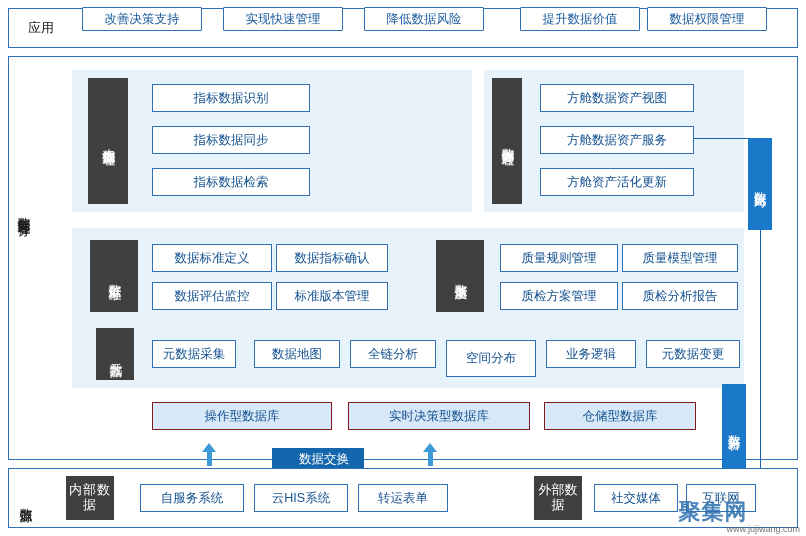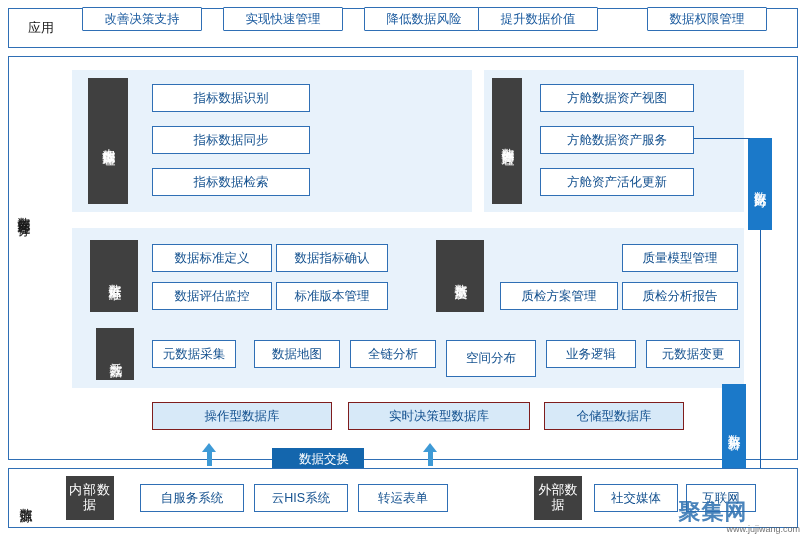--- a/index.html
+++ b/index.html
@@ -182,21 +182,21 @@
 <body>
 
 <div class="root">
 
   <div class="panel" id="app-bar"></div>
   <div class="lbl" id="app-bar-title" style="position:absolute;left:8px;top:9px;width:66px;height:38px;">应用</div>
 
   <div class="lbl app-item" style="left:82px;width:120px;">改善决策支持</div>
   <div class="lbl app-item" style="left:223px;width:120px;">实现快速管理</div>
   <div class="lbl app-item" style="left:364px;width:120px;">降低数据风险</div>
-  <div class="lbl app-item" style="left:478px;width:120px;">提升数据价值</div>
+  <div class="lbl app-item" style="left:520px;width:120px;">提升数据价值</div>
   <div class="lbl app-item" style="left:647px;width:120px;">数据权限管理</div>
 
   <div class="panel" id="mid-box"></div>
   <div class="lbl vert" id="mid-title">数据库管理任务</div>
 
   <div class="group-bg" style="left:72px;top:70px;width:400px;height:142px;"></div>
   <div class="group-bg" style="left:484px;top:70px;width:260px;height:142px;"></div>
 
   <div class="dark-head lbl vert" style="left:88px;top:78px;width:40px;height:126px;">上报数据管理</div>
   <div class="chip lbl" style="left:152px;top:84px;width:158px;height:28px;">指标数据识别</div>
@@ -210,35 +210,36 @@
 
   <div class="group-bg" style="left:72px;top:228px;width:672px;height:160px;"></div>
 
   <div class="dark-head lbl vert" style="left:90px;top:240px;width:48px;height:72px;">数据标准</div>
   <div class="chip lbl" style="left:152px;top:244px;width:120px;height:28px;">数据标准定义</div>
   <div class="chip lbl" style="left:276px;top:244px;width:112px;height:28px;">数据指标确认</div>
   <div class="chip lbl" style="left:152px;top:282px;width:120px;height:28px;">数据评估监控</div>
   <div class="chip lbl" style="left:276px;top:282px;width:112px;height:28px;">标准版本管理</div>
 
   <div class="dark-head lbl vert" style="left:436px;top:240px;width:48px;height:72px;">数据质量</div>
+  <div class="chip lbl" style="left:500px;top:244px;width:118px;height:28px;">质量规则管理</div>
   <div class="chip lbl" style="left:622px;top:244px;width:116px;height:28px;">质量模型管理</div>
   <div class="chip lbl" style="left:500px;top:282px;width:118px;height:28px;">质检方案管理</div>
   <div class="chip lbl" style="left:622px;top:282px;width:116px;height:28px;">质检分析报告</div>
 
   <div class="dark-head lbl vert" style="left:96px;top:328px;width:38px;height:52px;">元数据</div>
   <div class="chip lbl" style="left:152px;top:340px;width:84px;height:28px;">元数据采集</div>
   <div class="chip lbl" style="left:254px;top:340px;width:86px;height:28px;">数据地图</div>
   <div class="chip lbl" style="left:350px;top:340px;width:86px;height:28px;">全链分析</div>
   <div class="chip lbl" style="left:446px;top:340px;width:90px;height:37px;">空间分布</div>
   <div class="chip lbl" style="left:546px;top:340px;width:90px;height:28px;">业务逻辑</div>
   <div class="chip lbl" style="left:646px;top:340px;width:94px;height:28px;">元数据变更</div>
 
   <div class="chip-lite lbl" style="left:152px;top:402px;width:180px;height:28px;">操作型数据库</div>
   <div class="chip-lite lbl" style="left:348px;top:402px;width:182px;height:28px;">实时决策型数据库</div>
-  <div class="chip-lite lbl" style="left:544px;top:402px;width:140px;height:28px;">仓储型数据库</div>
+  <div class="chip-lite lbl" style="left:544px;top:402px;width:152px;height:28px;">仓储型数据库</div>
 
   <div class="side-tab lbl vert" id="tab-compare">数据比对</div>
   <div class="side-tab lbl vert" id="tab-analysis">数据分析</div>
 
   <div class="line-h" style="left:694px;top:138px;width:56px;"></div>
   <div class="line-v" style="left:760px;top:230px;height:250px;"></div>
   <div class="arrow-down" style="left:756px;top:480px;"></div>
   <div class="line-v" style="left:734px;top:470px;height:16px;"></div>
   <div class="arrow-down" style="left:730px;top:484px;"></div>
 

